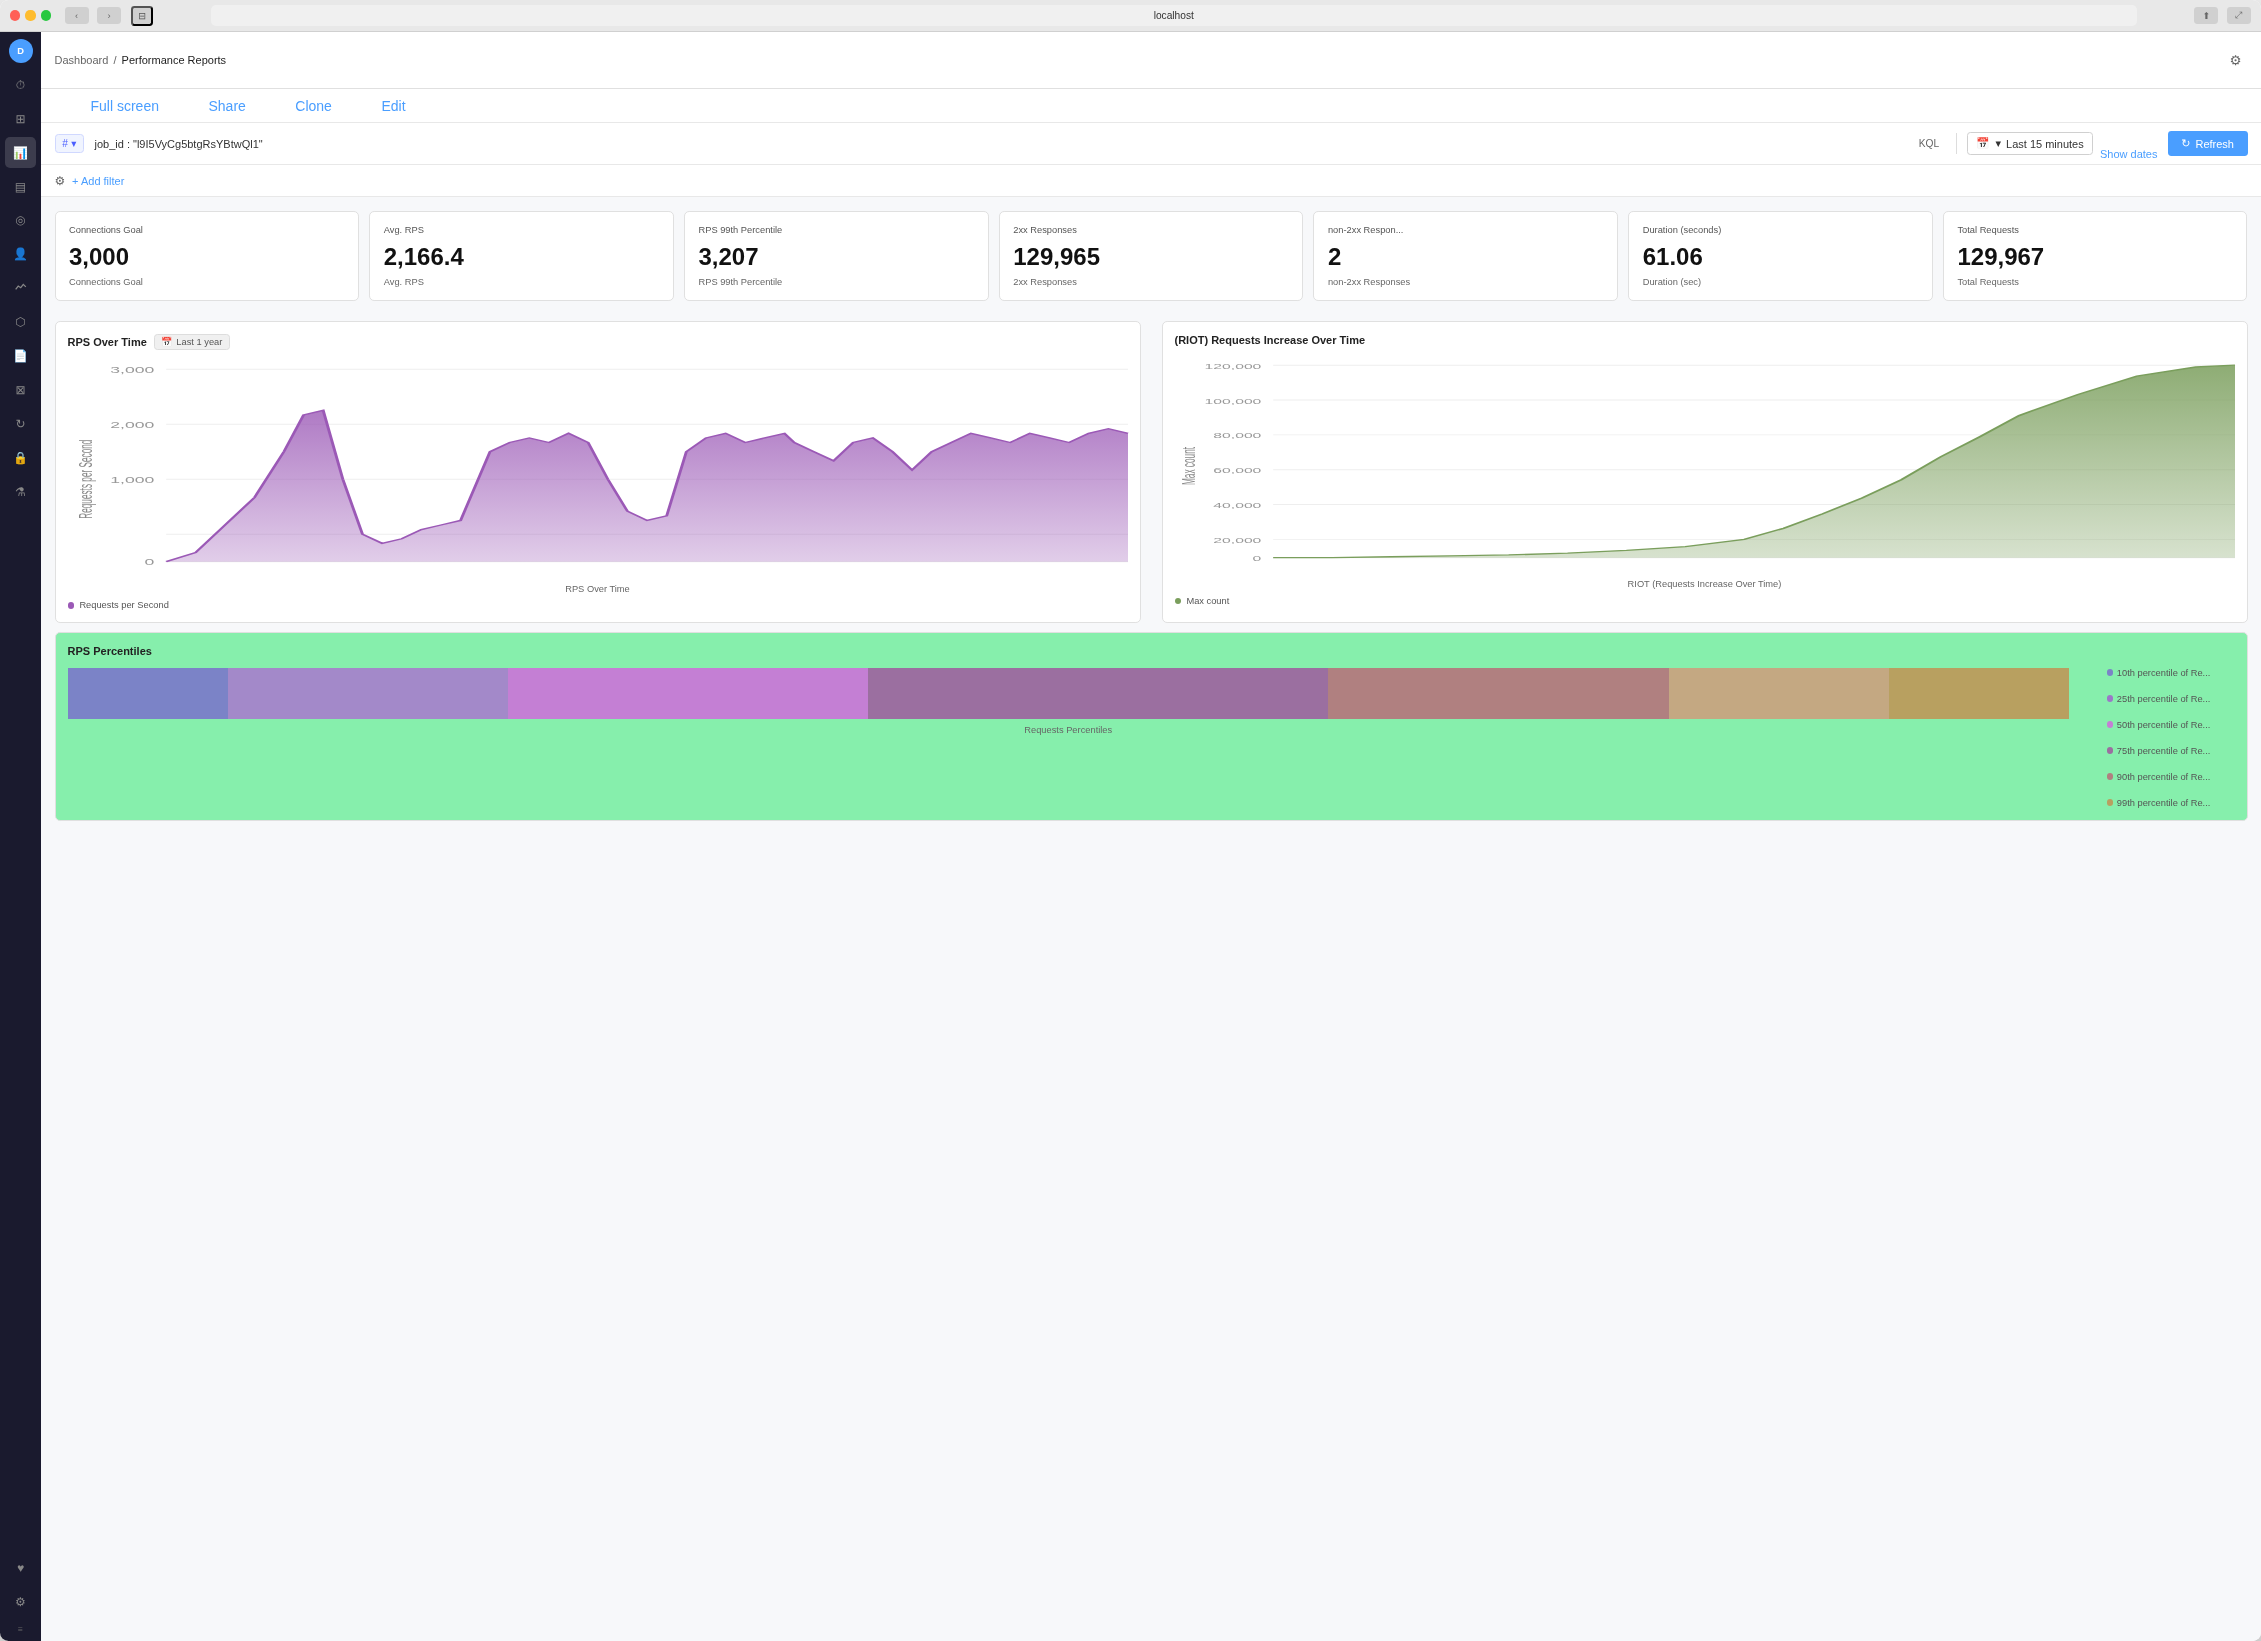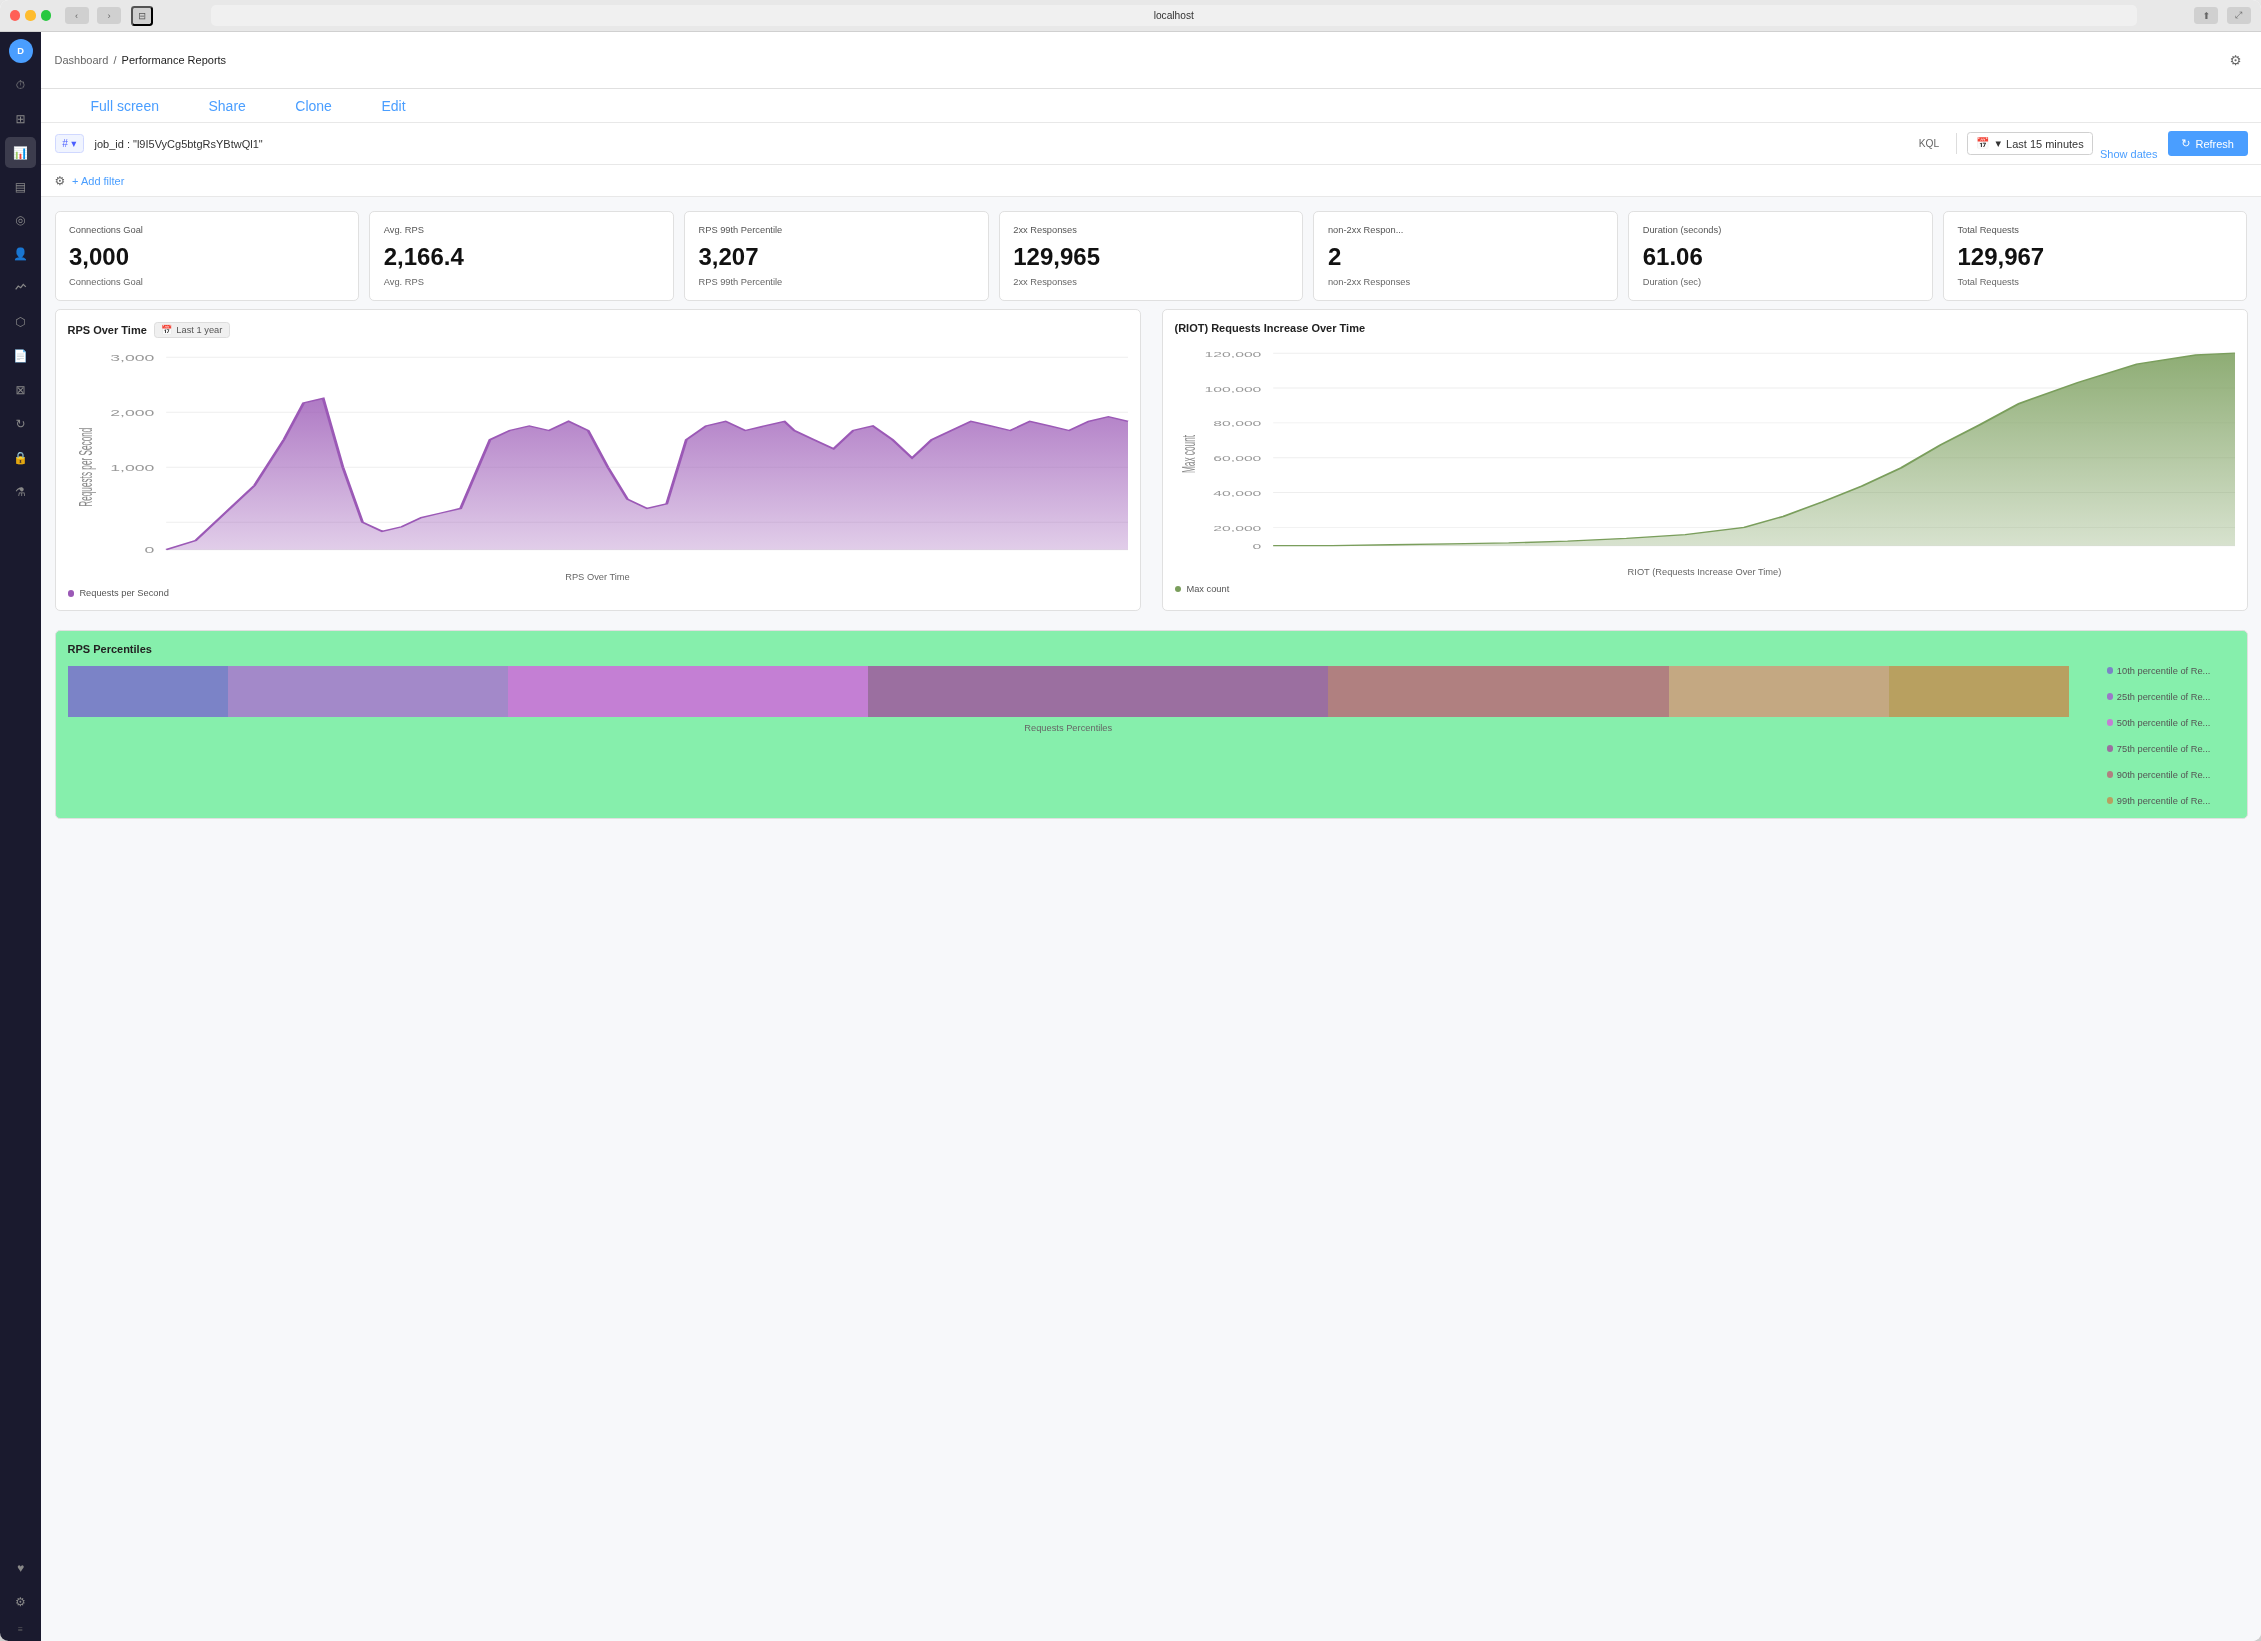--- a/index.html
+++ b/index.html
@@ -53,28 +53,28 @@
 
     
     .filter-options { height: 32px; background: #fff; border-bottom: 0.8px solid #e8e8e8; display: flex; align-items: center; padding: 0 13.5px; gap: 6.8px; flex-shrink: 0; }
     .filter-settings-icon { color: #666; font-size: 12px; cursor: pointer; }
     .add-filter-btn { font-size: 11px; color: #4a9eff; cursor: pointer; background: none; border: none; }
 
     
     .content { flex: 1; overflow-y: auto; padding: 13.5px; background: #f7f8fa; }
 
     
-    .stat-cards { display: grid; grid-template-columns: repeat(7, 1fr); gap: 10.2px; margin-bottom: 8px; }
+    .stat-cards { display: grid; grid-template-columns: repeat(7, 1fr); gap: 10.2px; margin-bottom: 20px; }
     .stat-card { background: #fff; border: 0.8px solid #e0e0e0; border-radius: 5.1px; padding: 12px 13.5px; }
     .stat-card-title { font-size: 9.3px; color: #555; font-weight: 500; margin-bottom: 8.5px; line-height: 1.3; }
     .stat-card-value { font-size: 24px; font-weight: 700; color: #111; line-height: 1.1; }
     .stat-card-sub { font-size: 9.3px; color: #666; margin-top: 5.1px; line-height: 1.3; }
 
     
-    .charts-row { display: grid; grid-template-columns: 1fr 1fr; gap: 21px; margin-bottom: 19px; }
+    .charts-row { display: grid; grid-template-columns: 1fr 1fr; gap: 21px; margin-bottom: 9px; }
     .chart-card { background: #fff; border: 0.8px solid #e0e0e0; border-radius: 5.1px; padding: 12px; }
     .chart-header { display: flex; align-items: center; gap: 6.8px; margin-bottom: 10.2px; }
     .chart-title { font-size: 11px; font-weight: 600; color: #222; }
     .chart-time-badge { display: flex; align-items: center; gap: 3.4px; background: #f0f0f0; border: 0.8px solid #ddd; border-radius: 3.4px; padding: 1.7px 6.8px; font-size: 9.3px; color: #555; cursor: pointer; }
 
     
     .rps-chart-wrap { height: 220px; position: relative; }
     .chart-xlabel { text-align: center; font-size: 9.3px; color: #666; margin-top: 3.4px; font-weight: 500; }
     .chart-legend { display: flex; align-items: center; gap: 5.1px; margin-top: 6.8px; font-size: 9.3px; color: #555; }
     .legend-dot { width: 6.8px; height: 6.8px; border-radius: 50%; }

